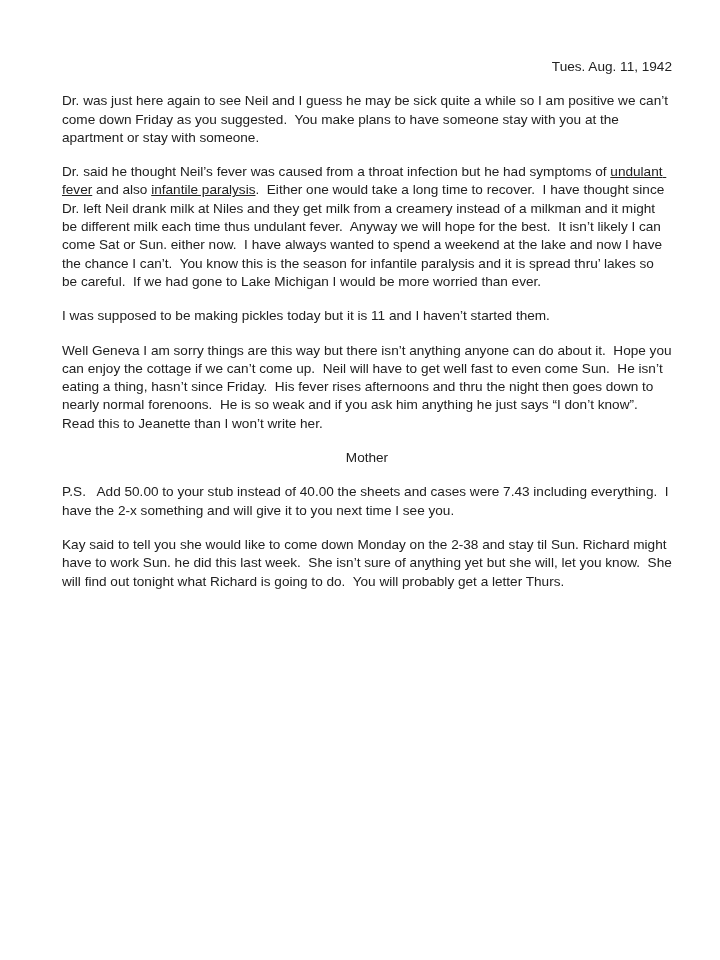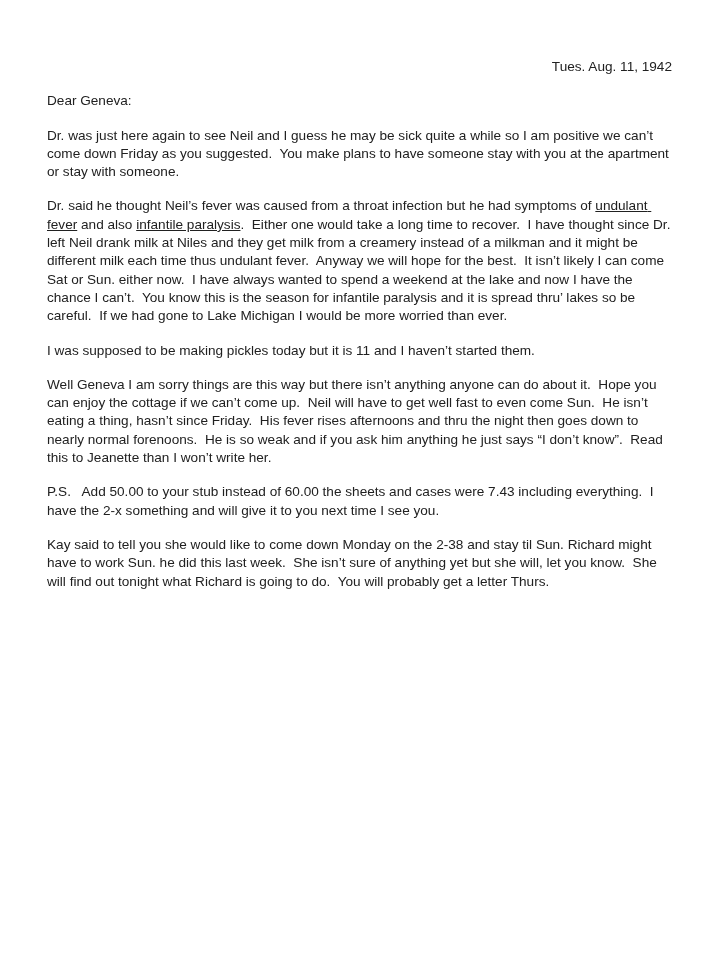--- a/index.html
+++ b/index.html
@@ -19,52 +19,52 @@
       width: 720px;
       height: 960px;
       padding: 58px 48px 0 47px;
       background: #ffffff;
     }
     .letter-text {
       font-size: 13.6px;
       line-height: 18.3px;
     }
     p, .line {
-      margin: 0 0 16px 0;
+      margin: 0 0 16px 15px;
       white-space: pre-wrap;
     }
     .date-line {
       text-align: right;
     }
     .center {
       text-align: center;
     }
     .u {
       text-decoration: underline;
     }
   </style>
 </head>
 <body>
 
 <div class="page">
   <div class="letter-text">
 
     <p class="date-line">Tues. Aug. 11, 1942</p>
 
-    <p>Dear Geneva:</p>
 
     <p>Dr. was just here again to see Neil and I guess he may be sick quite a while so I am positive we can’t come down Friday as you suggested.  You make plans to have someone stay with you at the apartment or stay with someone.</p>
 
     <p><span>Dr. said he thought Neil’s fever was caused from a throat infection but he had symptoms of </span><span class="u">undulant fever</span><span> and also </span><span class="u">infantile paralysis</span><span>.  Either one would take a long time to recover.  I have thought since Dr. left Neil drank milk at Niles and they get milk from a creamery instead of a milkman and it might be different milk each time thus undulant fever.  Anyway we will hope for the best.  It isn’t likely I can come Sat or Sun. either now.  I have always wanted to spend a weekend at the lake and now I have the chance I can’t.  You know this is the season for infantile paralysis and it is spread thru’ lakes so be careful.  If we had gone to Lake Michigan I would be more worried than ever.</span></p>
 
     <p>I was supposed to be making pickles today but it is 11 and I haven’t started them.</p>
 
     <p>Well Geneva I am sorry things are this way but there isn’t anything anyone can do about it.  Hope you can enjoy the cottage if we can’t come up.  Neil will have to get well fast to even come Sun.  He isn’t eating a thing, hasn’t since Friday.  His fever rises afternoons and thru the night then goes down to nearly normal forenoons.  He is so weak and if you ask him anything he just says “I don’t know”.  Read this to Jeanette than I won’t write her.</p>
 
 
+    <p class="center">Mother</p>
 
-    <p>P.S.   Add 50.00 to your stub instead of 60.00 the sheets and cases were 7.43 including everything.  I have the 2-x something and will give it to you next time I see you.</p>
+    <p>P.S.   Add 50.00 to your stub instead of 40.00 the sheets and cases were 7.43 including everything.  I have the 2-x something and will give it to you next time I see you.</p>
 
     <p>Kay said to tell you she would like to come down Monday on the 2-38 and stay til Sun. Richard might have to work Sun. he did this last week.  She isn’t sure of anything yet but she will, let you know.  She will find out tonight what Richard is going to do.  You will probably get a letter Thurs.</p>
 
 
   </div>
 </div>
 
 </body></html>

